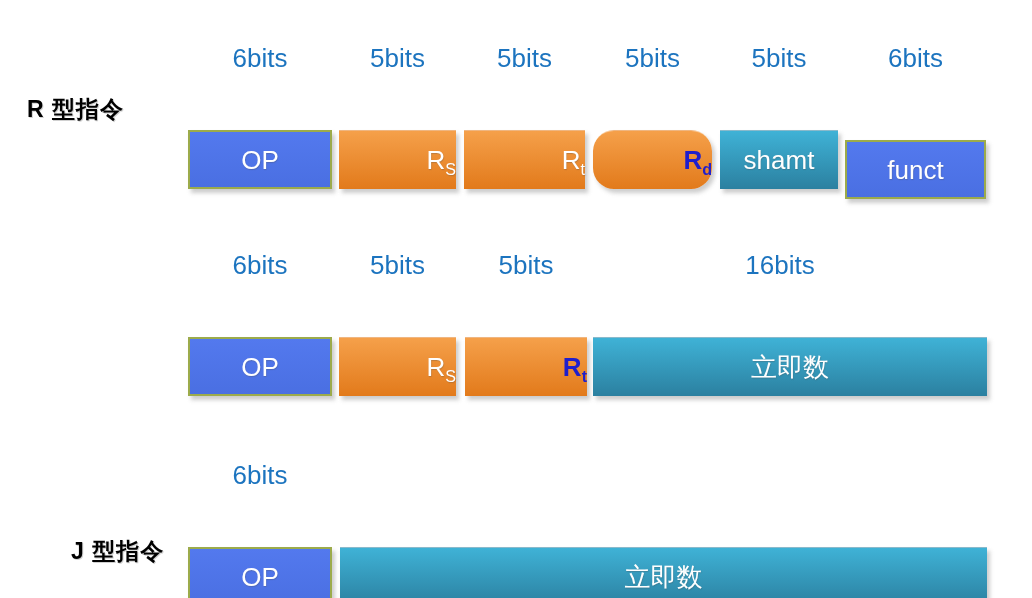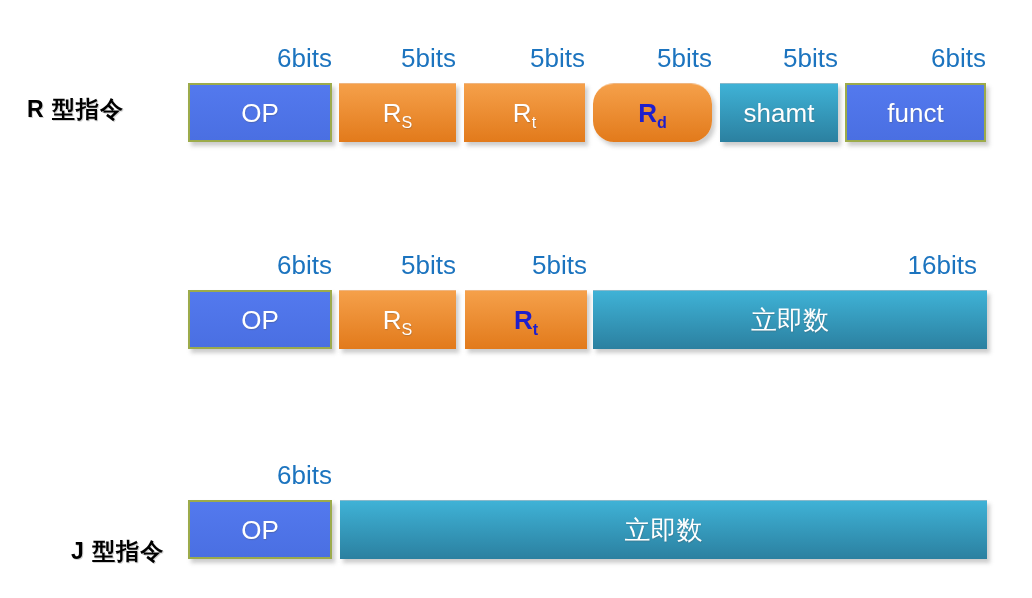--- a/index.html
+++ b/index.html
@@ -20,42 +20,44 @@
     left: 27px;
     color: #000000;
     font-weight: bold;
     font-size: 23px;
     letter-spacing: 1px;
     white-space: nowrap;
     text-shadow: 1px 1px 0 rgba(120,120,120,0.35);
   }
   .bits-label {
     position: absolute;
-    text-align: right;
+    text-align: center;
     color: #1C74BF;
     font-size: 26px;
     line-height: 28px;
     white-space: nowrap;
   }
   .field-box {
     position: absolute;
     height: 59px;
     box-sizing: border-box;
     display: flex;
     align-items: center;
     justify-content: center;
     box-shadow: 3px 4px 4px rgba(130,130,130,0.4);
+    margin-top: 47px;
   }
   .field-box.blue {
     background: linear-gradient(180deg, #5379EE 0%, #4A6FE2 100%);
     border: 2px solid #9CAB4B;
   }
   .field-box.orange {
     background: linear-gradient(180deg, #F5A04A 0%, #E27A1B 100%);
     border-top: 1px solid rgba(255,255,255,0.45);
+    justify-content: flex-end;
   }
   .field-box.teal {
     background: linear-gradient(180deg, #3FB2D6 0%, #2B80A0 100%);
     border-top: 1px solid rgba(255,255,255,0.45);
   }
   .box-text {
     color: #ffffff;
     font-size: 26px;
     line-height: 1;
     white-space: nowrap;
@@ -93,21 +95,21 @@
     </div>
     <div class="bits-label" style="left: 593px; width: 119px; top: 44px;">5bits</div>
     <div class="field-box orange" style="left: 593px; top: 83px; width: 119px; border-radius: 21px;">
       <span class="box-text highlight"><span>R</span><sub>d</sub></span>
     </div>
     <div class="bits-label" style="left: 720px; width: 118px; top: 44px;">5bits</div>
     <div class="field-box teal" style="left: 720px; top: 83px; width: 118px; text-align: center;">
       <span class="box-text"><span>shamt</span></span>
     </div>
     <div class="bits-label" style="left: 845px; width: 141px; top: 44px;">6bits</div>
-    <div class="field-box blue" style="left: 845px; top: 83px; width: 141px; text-align: right;">
+    <div class="field-box blue" style="left: 845px; top: 93px; width: 141px; text-align: right;">
       <span class="box-text"><span>funct</span></span>
     </div>
     <div class="bits-label" style="left: 188px; width: 144px; top: 251px;">6bits</div>
     <div class="field-box blue" style="left: 188px; top: 290px; width: 144px;">
       <span class="box-text"><span>OP</span></span>
     </div>
     <div class="bits-label" style="left: 339px; width: 117px; top: 251px;">5bits</div>
     <div class="field-box orange" style="left: 339px; top: 290px; width: 117px;">
       <span class="box-text"><span>R</span><sub>S</sub></span>
     </div>

